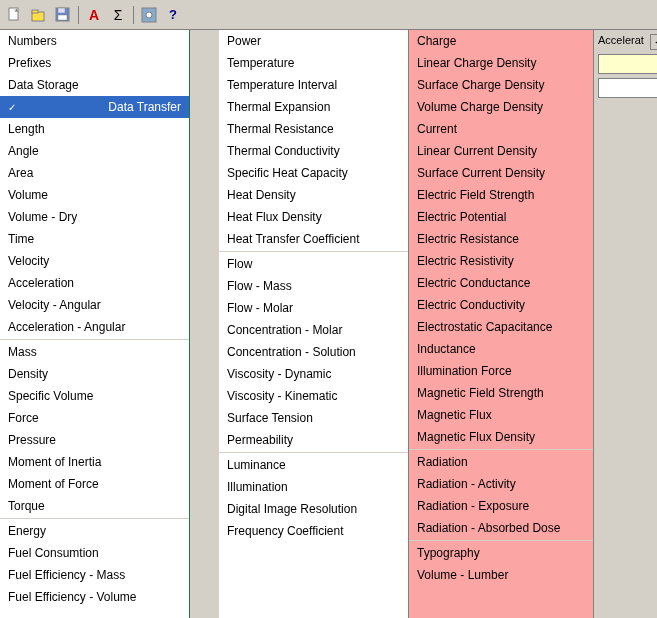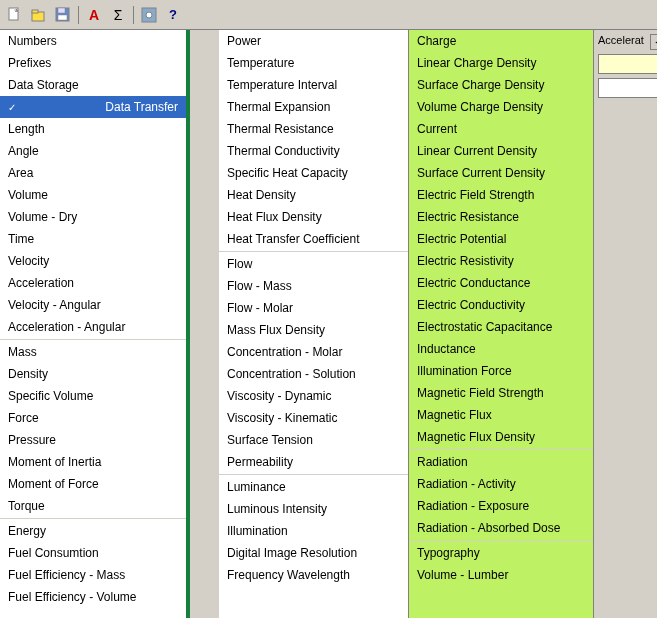--- a/index.html
+++ b/index.html
@@ -42,37 +42,37 @@
       height: calc(618px - 30px);
     }
     .menu-container {
       display: flex;
       height: 100%;
     }
     
     .col1 {
       width: 190px;
       background: #ffffff;
-      border-right: 4px solid #15803d;
+      border-right: 1px solid #15803d;
       overflow-y: auto;
       height: 100%;
     }
     
     .col2 {
       width: 190px;
       background: #ffffff;
       border-right: 1px solid #808080;
       overflow-y: auto;
       height: 100%;
       margin-left: 29px;
     }
     
     .col3 {
       width: 185px;
-      background: #bef264;
+      background: #fca5a5;
       border-right: 1px solid #808080;
       overflow-y: auto;
       height: 100%;
     }
     
     .right-panel {
       flex: 1;
       background: #d4d0c8;
       padding: 4px;
       display: flex;
@@ -286,23 +286,20 @@
         <div class="menu-item">
           <span>Flow</span>
         </div>
         <div class="menu-item">
           <span>Flow - Mass</span>
         </div>
         <div class="menu-item">
           <span>Flow - Molar</span>
         </div>
         <div class="menu-item">
-          <span>Mass Flux Density</span>
-        </div>
-        <div class="menu-item">
           <span>Concentration - Molar</span>
         </div>
         <div class="menu-item">
           <span>Concentration - Solution</span>
         </div>
         <div class="menu-item">
           <span>Viscosity - Dynamic</span>
         </div>
         <div class="menu-item">
           <span>Viscosity - Kinematic</span>
@@ -311,30 +308,27 @@
           <span>Surface Tension</span>
         </div>
         <div class="menu-item">
           <span>Permeability</span>
         </div>
         <div class="menu-separator"></div>
         <div class="menu-item">
           <span>Luminance</span>
         </div>
         <div class="menu-item">
-          <span>Luminous Intensity</span>
-        </div>
-        <div class="menu-item">
           <span>Illumination</span>
         </div>
         <div class="menu-item">
           <span>Digital Image Resolution</span>
         </div>
         <div class="menu-item">
-          <span>Frequency Wavelength</span>
+          <span>Frequency Coefficient</span>
         </div>
       </div>
 
     <div class="col3">
 
     <div class="menu-item">
           <span>Charge</span>
         </div>
         <div class="menu-item">
           <span>Linear Charge Density</span>
@@ -351,24 +345,24 @@
         <div class="menu-item">
           <span>Linear Current Density</span>
         </div>
         <div class="menu-item">
           <span>Surface Current Density</span>
         </div>
         <div class="menu-item">
           <span>Electric Field Strength</span>
         </div>
         <div class="menu-item">
+          <span>Electric Potential</span>
+        </div>
+        <div class="menu-item">
           <span>Electric Resistance</span>
-        </div>
-        <div class="menu-item">
-          <span>Electric Potential</span>
         </div>
         <div class="menu-item">
           <span>Electric Resistivity</span>
         </div>
         <div class="menu-item">
           <span>Electric Conductance</span>
         </div>
         <div class="menu-item">
           <span>Electric Conductivity</span>
         </div>

